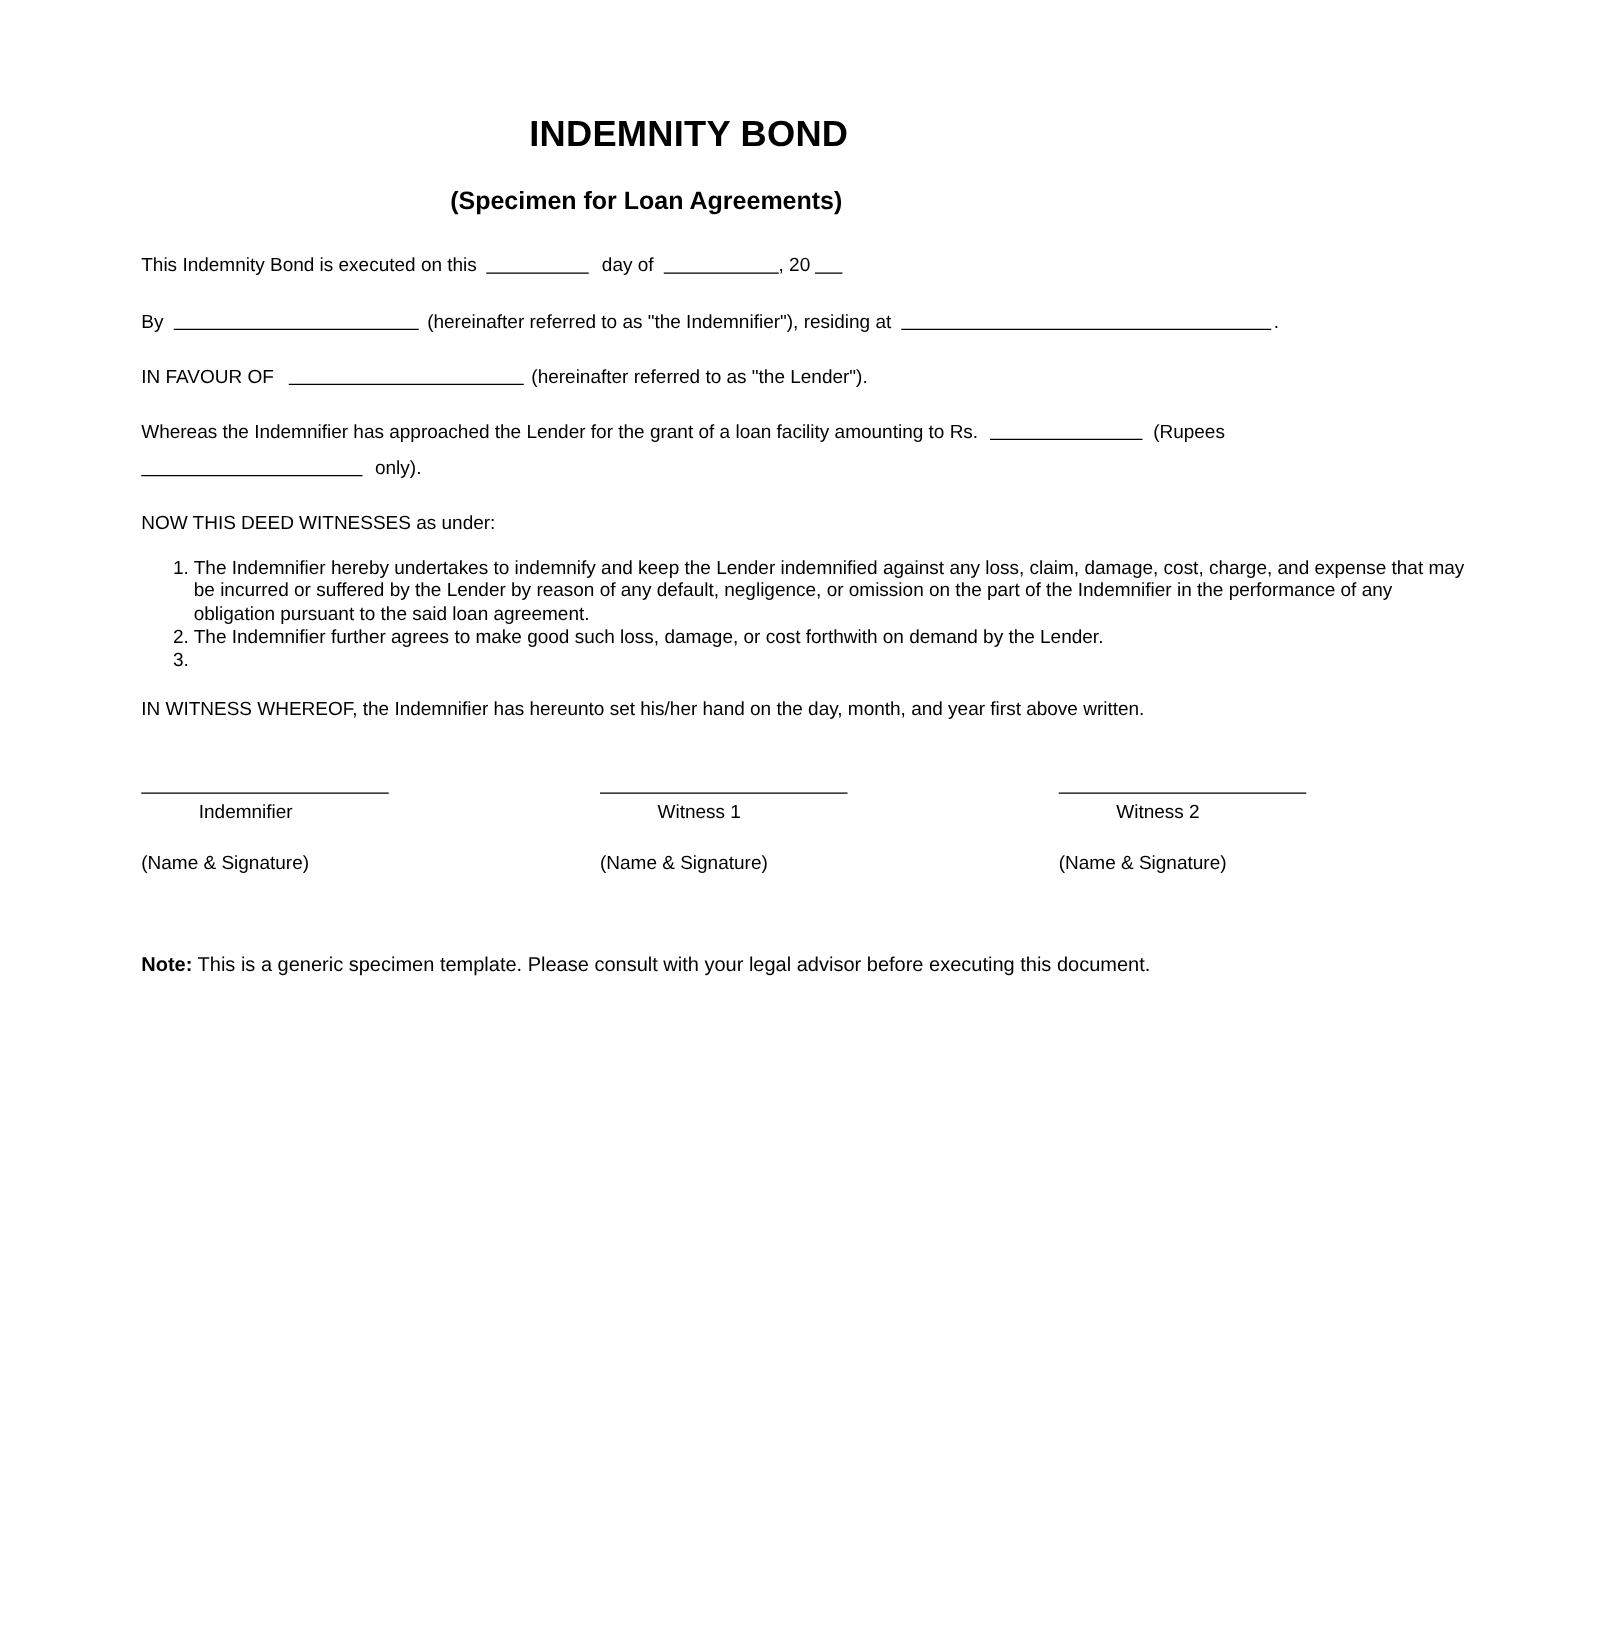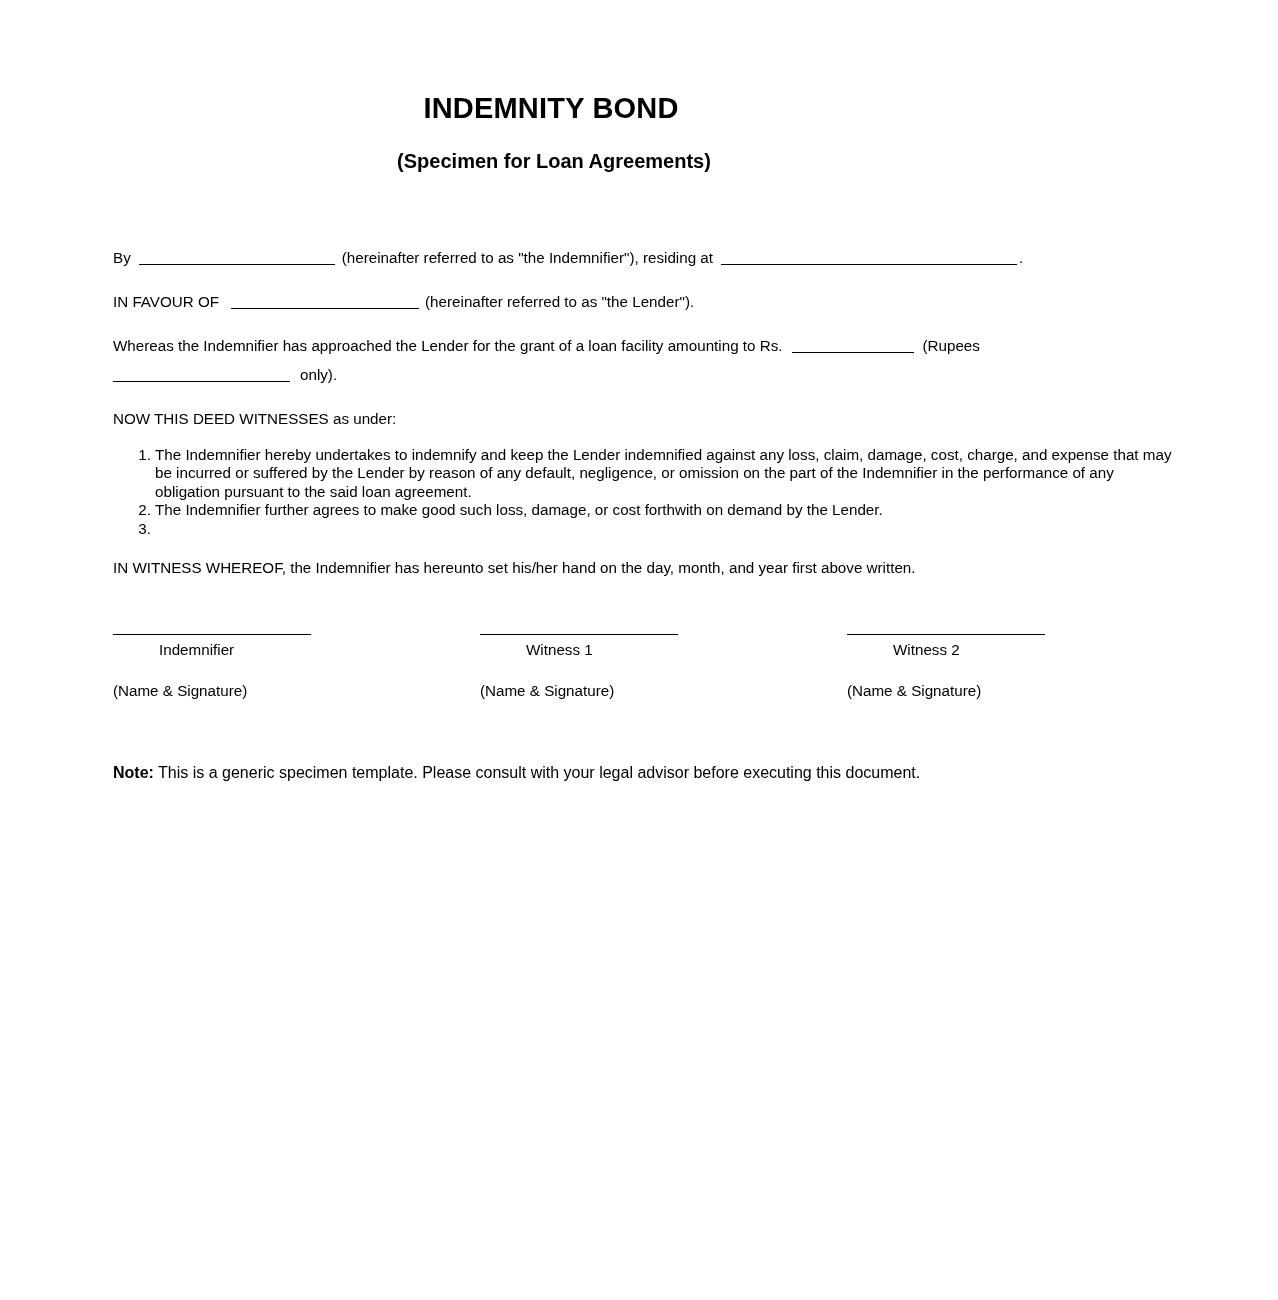--- a/index.html
+++ b/index.html
@@ -37,21 +37,20 @@
     letter-spacing: 0.2px;
   }
   .doc-subtitle {
     position: absolute;
     left: 0;
     top: 150px;
     width: 1034px;
     text-align: center;
     font-size: 20px;
     font-weight: bold;
-    margin-left: 37px;
   }
 
   
   .para {
     position: absolute;
     font-size: 15.2px;
     line-height: 20px;
     white-space: nowrap;
   }
 
@@ -127,20 +126,23 @@
 </style>
 </head>
 <body>
 
 <div class="page">
 
   <div class="doc-title">INDEMNITY BOND</div>
 
   <div class="doc-subtitle">(Specimen for Loan Agreements)</div>
 
+  <div class="para" style="left:113px; top:203px;">
+    <span>This Indemnity Bond is executed on this</span><span class="blank" style="width:82px; margin-left:8px;"></span><span style="margin-left:10px;">day of</span><span class="blank" style="width:92px; margin-left:8px;"></span><span>, 20</span><span class="blank" style="width:22px; margin-left:4px;"></span>
+  </div>
 
   <div class="para" style="left:113px; top:248px;">
     <span>By</span><span class="blank" style="width:196px; margin-left:8px;"></span><span style="margin-left:7px;">(hereinafter referred to as "the Indemnifier"), residing at</span><span class="blank" style="width:296px; margin-left:8px;"></span><span style="margin-left:2px;">.</span>
   </div>
 
   <div class="para" style="left:113px; top:292px;">
     <span>IN FAVOUR OF</span><span class="blank" style="width:188px; margin-left:12px;"></span><span style="margin-left:6px;">(hereinafter referred to as "the Lender").</span>
   </div>
 
   <div class="para" style="left:113px; top:336px;">

